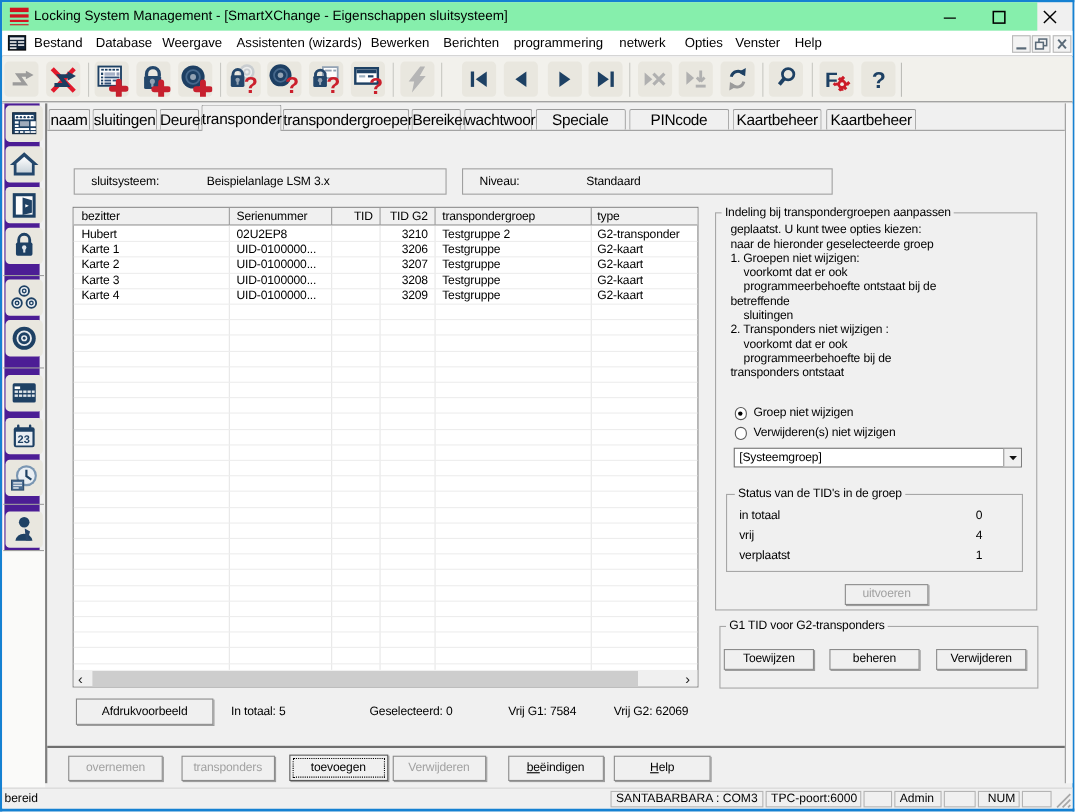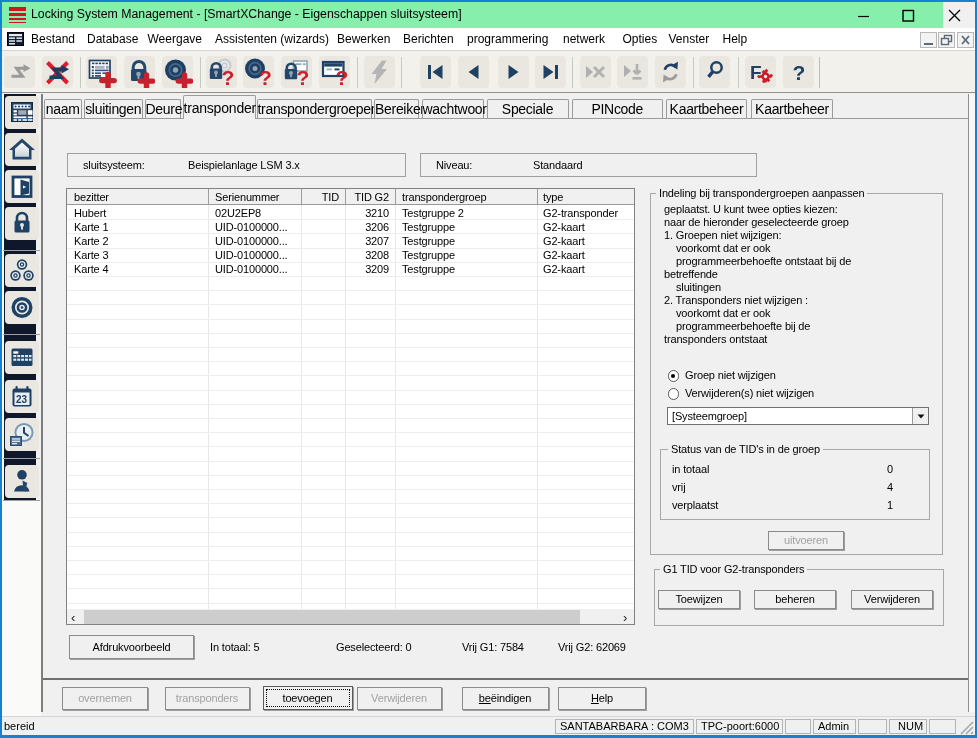--- a/index.html
+++ b/index.html
@@ -260,21 +260,21 @@
           </g>
         </svg>
   </div>
   <div class="a tbtn" style="left:780.6px;top:4px;width:31px;height:32px;">
     <svg width="31" height="32" viewBox="0 0 31 32">
           <text x="9.5" y="24" font-size="21" font-weight="bold" fill="#1e4164" font-family="Liberation Sans">?</text>
         </svg>
   </div>
 </div>
 
-<div class="a" id="sidebar" style="left:2px;top:94px;width:34px;height:623px;background:#0f172a;">
+<div class="a" id="sidebar" style="left:2px;top:94px;width:34px;height:623px;background:#4c1d95;">
       <div class="a" style="left:0;top:0;width:2px;height:623px;background:#fdfbf8;"></div>
   <div class="a" style="left:0;top:406px;width:39px;height:217px;background:#fafaf9;"></div>
   <div class="a" style="left:1px;top:156px;width:37px;height:1px;background:#9f9f9f;"></div>
   <div class="a" style="left:1px;top:240px;width:37px;height:1px;background:#9f9f9f;"></div>
   <div class="a" style="left:1px;top:364px;width:37px;height:1px;background:#9f9f9f;"></div>
   <div class="a" style="left:1px;top:406px;width:37px;height:1px;background:#9f9f9f;"></div>
 
   <div class="a tbtn" style="left:2.5px;top:2px;width:34px;height:33px;">
     <svg width="34" height="33" viewBox="0 0 34 33">
           <rect x="6.5" y="6.5" width="21" height="19" fill="#1e4164" stroke="#13293f"></rect>

